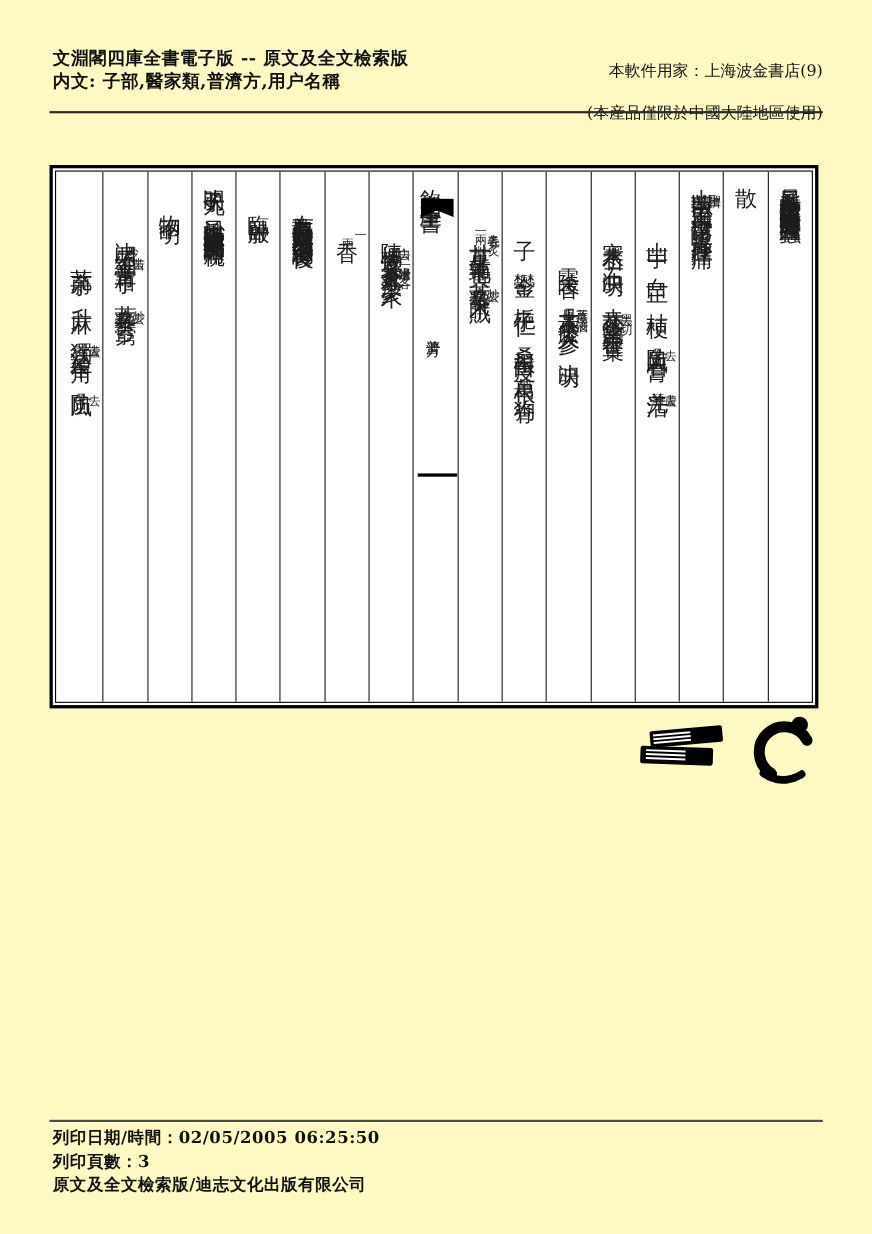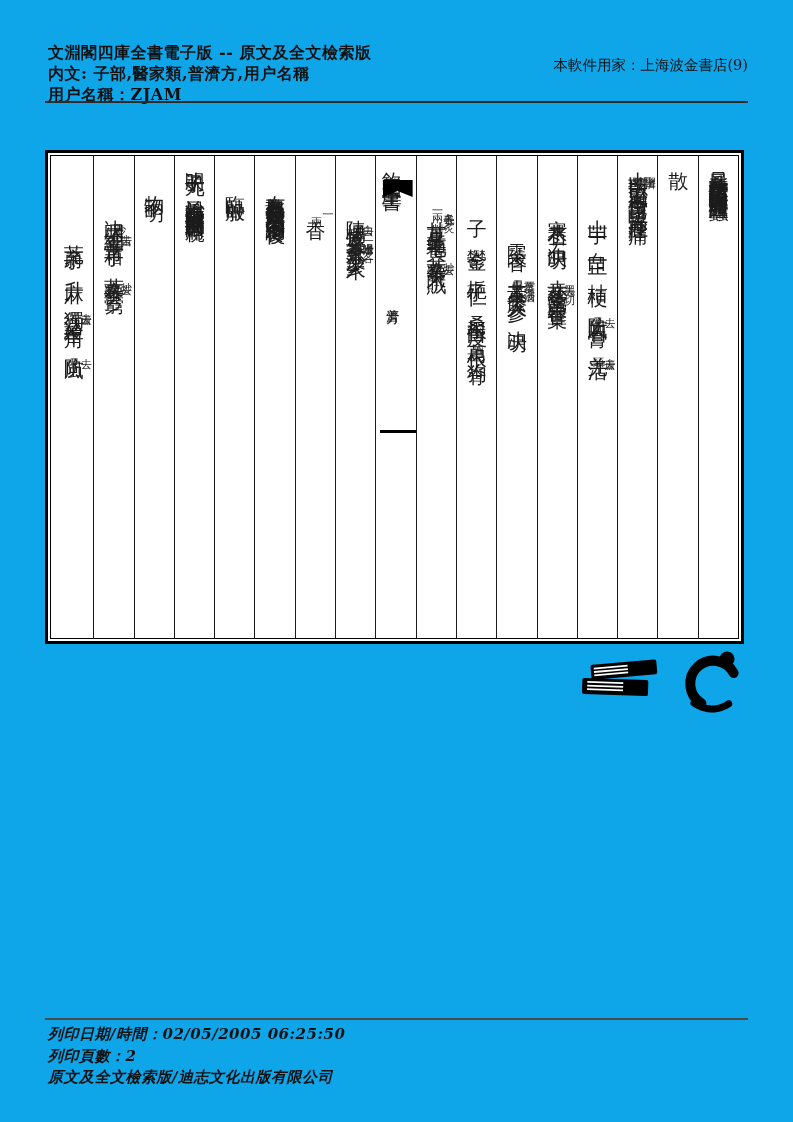--- a/index.html
+++ b/index.html
@@ -1,16 +1,16 @@
 <!DOCTYPE html>
 <html><head>
 <meta charset="utf-8">
 <style>
   html,body{margin:0;padding:0;background:#fff;}
-  .page{position:relative;width:793px;height:1122px;background:#0ea5e9;overflow:hidden;
+  .page{position:relative;width:793px;height:1122px;background:#fef9c3;overflow:hidden;
         font-family:"DejaVu Serif","Liberation Serif",serif;color:#111;}
   
   .hdr-left{position:absolute;left:48px;top:42px;font-size:16px;font-weight:bold;line-height:21px;letter-spacing:0.5px;}
   .hdr-right{position:absolute;right:45px;top:46px;text-align:right;font-size:14.5px;line-height:38px;}
   .hdr-rule{position:absolute;left:45px;top:101px;width:703px;height:2px;background:#2a2a2a;}
   
   .bframe{position:absolute;left:45px;top:150px;width:699px;height:494px;
           border:3.5px solid #000;box-sizing:border-box;padding:2px;background:#fff;}
   .binner{width:100%;height:100%;box-sizing:border-box;border:1.5px solid #000;
           writing-mode:vertical-rl;overflow:hidden;}
@@ -24,34 +24,34 @@
   .tab{display:inline-block;vertical-align:middle;width:30px;height:17px;background:#000;
        clip-path:polygon(0 0,100% 0,100% 100%,50% 65%,0 100%);}
   .ttl{font-size:13px;letter-spacing:1px;}
   .sp{display:inline-block;width:0;}
   .rl{display:inline-block;vertical-align:middle;width:36px;height:2.5px;background:#000;}
   
   .logo-books{position:absolute;left:575px;top:653px;}
   .logo-swoosh{position:absolute;left:672px;top:645px;}
   
   .ftr-rule{position:absolute;left:45px;top:1018px;width:703px;height:2px;background:#4a4a4a;}
-  .ftr{position:absolute;left:48px;top:1024px;font-size:15px;font-weight:bold;line-height:21.5px;letter-spacing:0.5px;font-style:italic;}
+  .ftr{position:absolute;left:48px;top:1024px;font-size:15px;font-weight:bold;line-height:21.5px;letter-spacing:0.5px;}
 </style>
 </head>
 <body>
 
 <div class="page">
 
   <div class="hdr-left">
     <div>文淵閣四庫全書電子版 -- 原文及全文檢索版</div>
     <div>内文: 子部,醫家類,普濟方,用户名稱</div>
-    <div>用户名稱：ZJAM</div>
   </div>
   <div class="hdr-right">
     <div>本軟件用家：上海波金書店(9)</div>
+    <div>(本産品僅限於中國大陸地區使用)</div>
   </div>
   <div class="hdr-rule"></div>
 
   <div class="bframe">
     <div class="binner">
         <div class="col tight"><span>暴風熱所攻白睛起障覆黑珠瞼腫痒痛宜服白殭蠶</span></div>
         <div class="col"><span>散</span></div>
         <div class="col"><span>山芋散</span><span class="an"><i>出聖濟</i><i>總錄</i></span><span>治風毒衝目瞼皆赤腫痒痛</span></div>
         <div class="col" style="padding-top: 48px;"><span>山芋　白芷　桔梗　防風</span><span class="an"><i>去</i><i>叉</i></span><span>石膏　羌活</span><span class="an"><i>去蘆</i><i>頭</i></span></div>
         <div class="col" style="padding-top: 48px;"><span>寒水石</span><span class="an"><i>　</i><i>煆</i></span><span>石决明　赤茯苓</span><span class="an"><i>去黑</i><i>皮</i></span><span>當歸</span><span class="an"><i>切</i><i>焙</i></span><span>藿香葉</span></div>
@@ -92,16 +92,16 @@
     <svg width="78" height="78" viewBox="0 0 78 78">
       <circle cx="55" cy="14" r="7.5" fill="#000"></circle>
       <path d="M 64 34 A 23 23 0 1 0 25 55" fill="none" stroke="#000" stroke-width="10" stroke-linecap="round" transform="rotate(-15 40 40)"></path>
       <path d="M 22 58 Q 40 70 58 58" fill="none" stroke="#000" stroke-width="7" stroke-linecap="round" stroke-dasharray="2,1.5"></path>
     </svg>
   </div>
 
   <div class="ftr-rule"></div>
   <div class="ftr">
     <div>列印日期/時間：02/05/2005 06:25:50</div>
-    <div>列印頁數：2</div>
+    <div>列印頁數：3</div>
     <div>原文及全文檢索版/迪志文化出版有限公司</div>
   </div>
 </div>
 
 </body></html>

